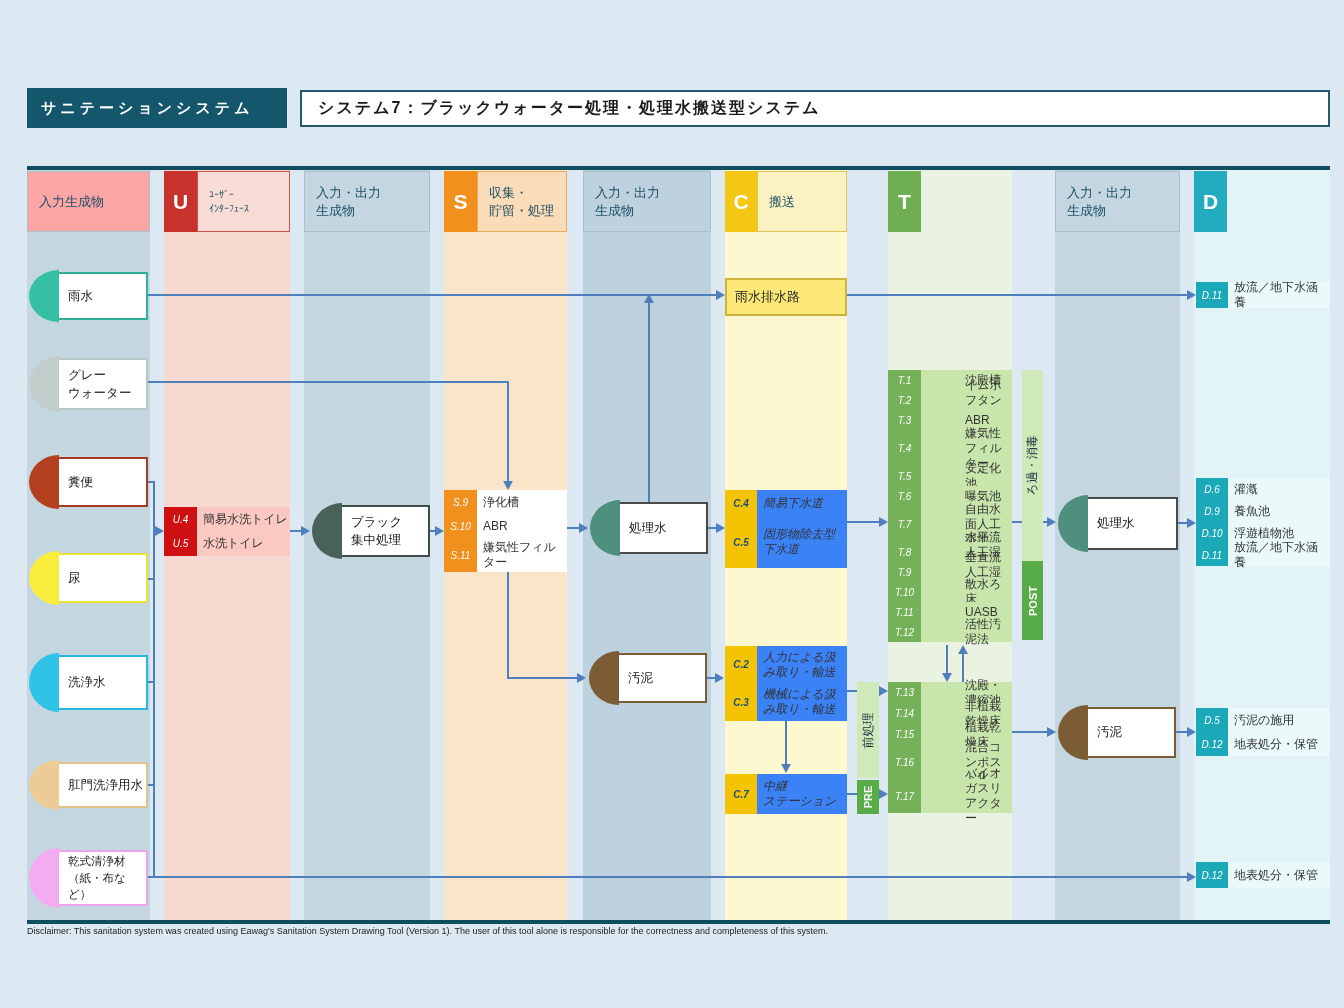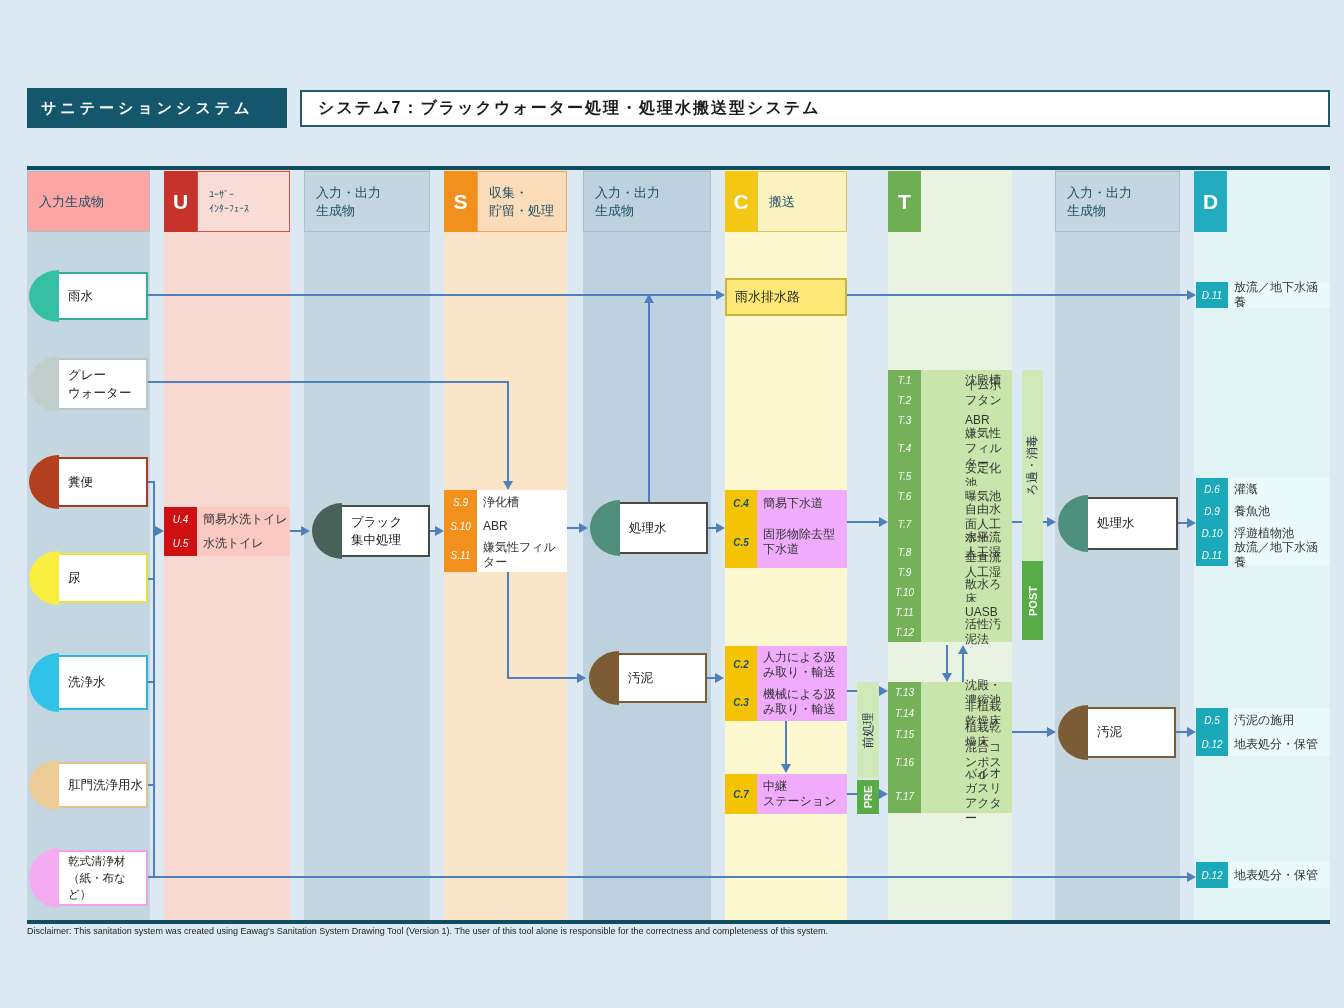--- a/index.html
+++ b/index.html
@@ -27,21 +27,21 @@
   .bulb{position:absolute;left:-30px;top:-4px;bottom:-4px;width:30px;
         border-radius:100% 0 0 100% / 50% 0 0 50%;}
   
   .pblock{position:absolute;display:flex;flex-direction:column;box-sizing:border-box;}
   .prow{display:flex;align-items:stretch;}
   .pcode{flex:0 0 33px;color:#fff;font-size:10px;display:flex;align-items:center;justify-content:center;font-style:italic;}
   .ptext{flex:1;font-size:12px;padding:1px 2px 1px 6px;display:flex;align-items:center;
          white-space:pre-line;line-height:1.25;color:#333;}
   .u-blk .pcode{background:#ce1012;}   .u-blk .ptext{background:#fbc8c2;}
   .s-blk .pcode{background:#f1901c;}   .s-blk .ptext{background:#ffffff;}
-  .c-blk .pcode{background:#f4c404;color:#1c4e76;font-weight:bold;} .c-blk .ptext{background:#f0abfc;}
+  .c-blk .pcode{background:#f4c404;color:#1c4e76;font-weight:bold;} .c-blk .ptext{background:#3b82f6;font-style:italic;}
   .t-blk .pcode{background:#74b159;}   .t-blk .ptext{background:#c8e6ab;padding-left:44px;}
   .d-blk .pcode{background:#1ba8b9;}   .d-blk .ptext{background:#eafafa;}
   
   .rainbox{background:#fbe876;border:2px solid #cfb13e;display:flex;align-items:center;
            padding-left:8px;font-size:13px;color:#222;}
   
   .vbox{position:absolute;display:flex;align-items:center;justify-content:center;box-sizing:border-box;}
   .vbox span{transform:rotate(-90deg);white-space:nowrap;font-size:12px;color:#234;}
   .vbox.dark span{color:#fff;font-size:11px;font-weight:bold;}
   

